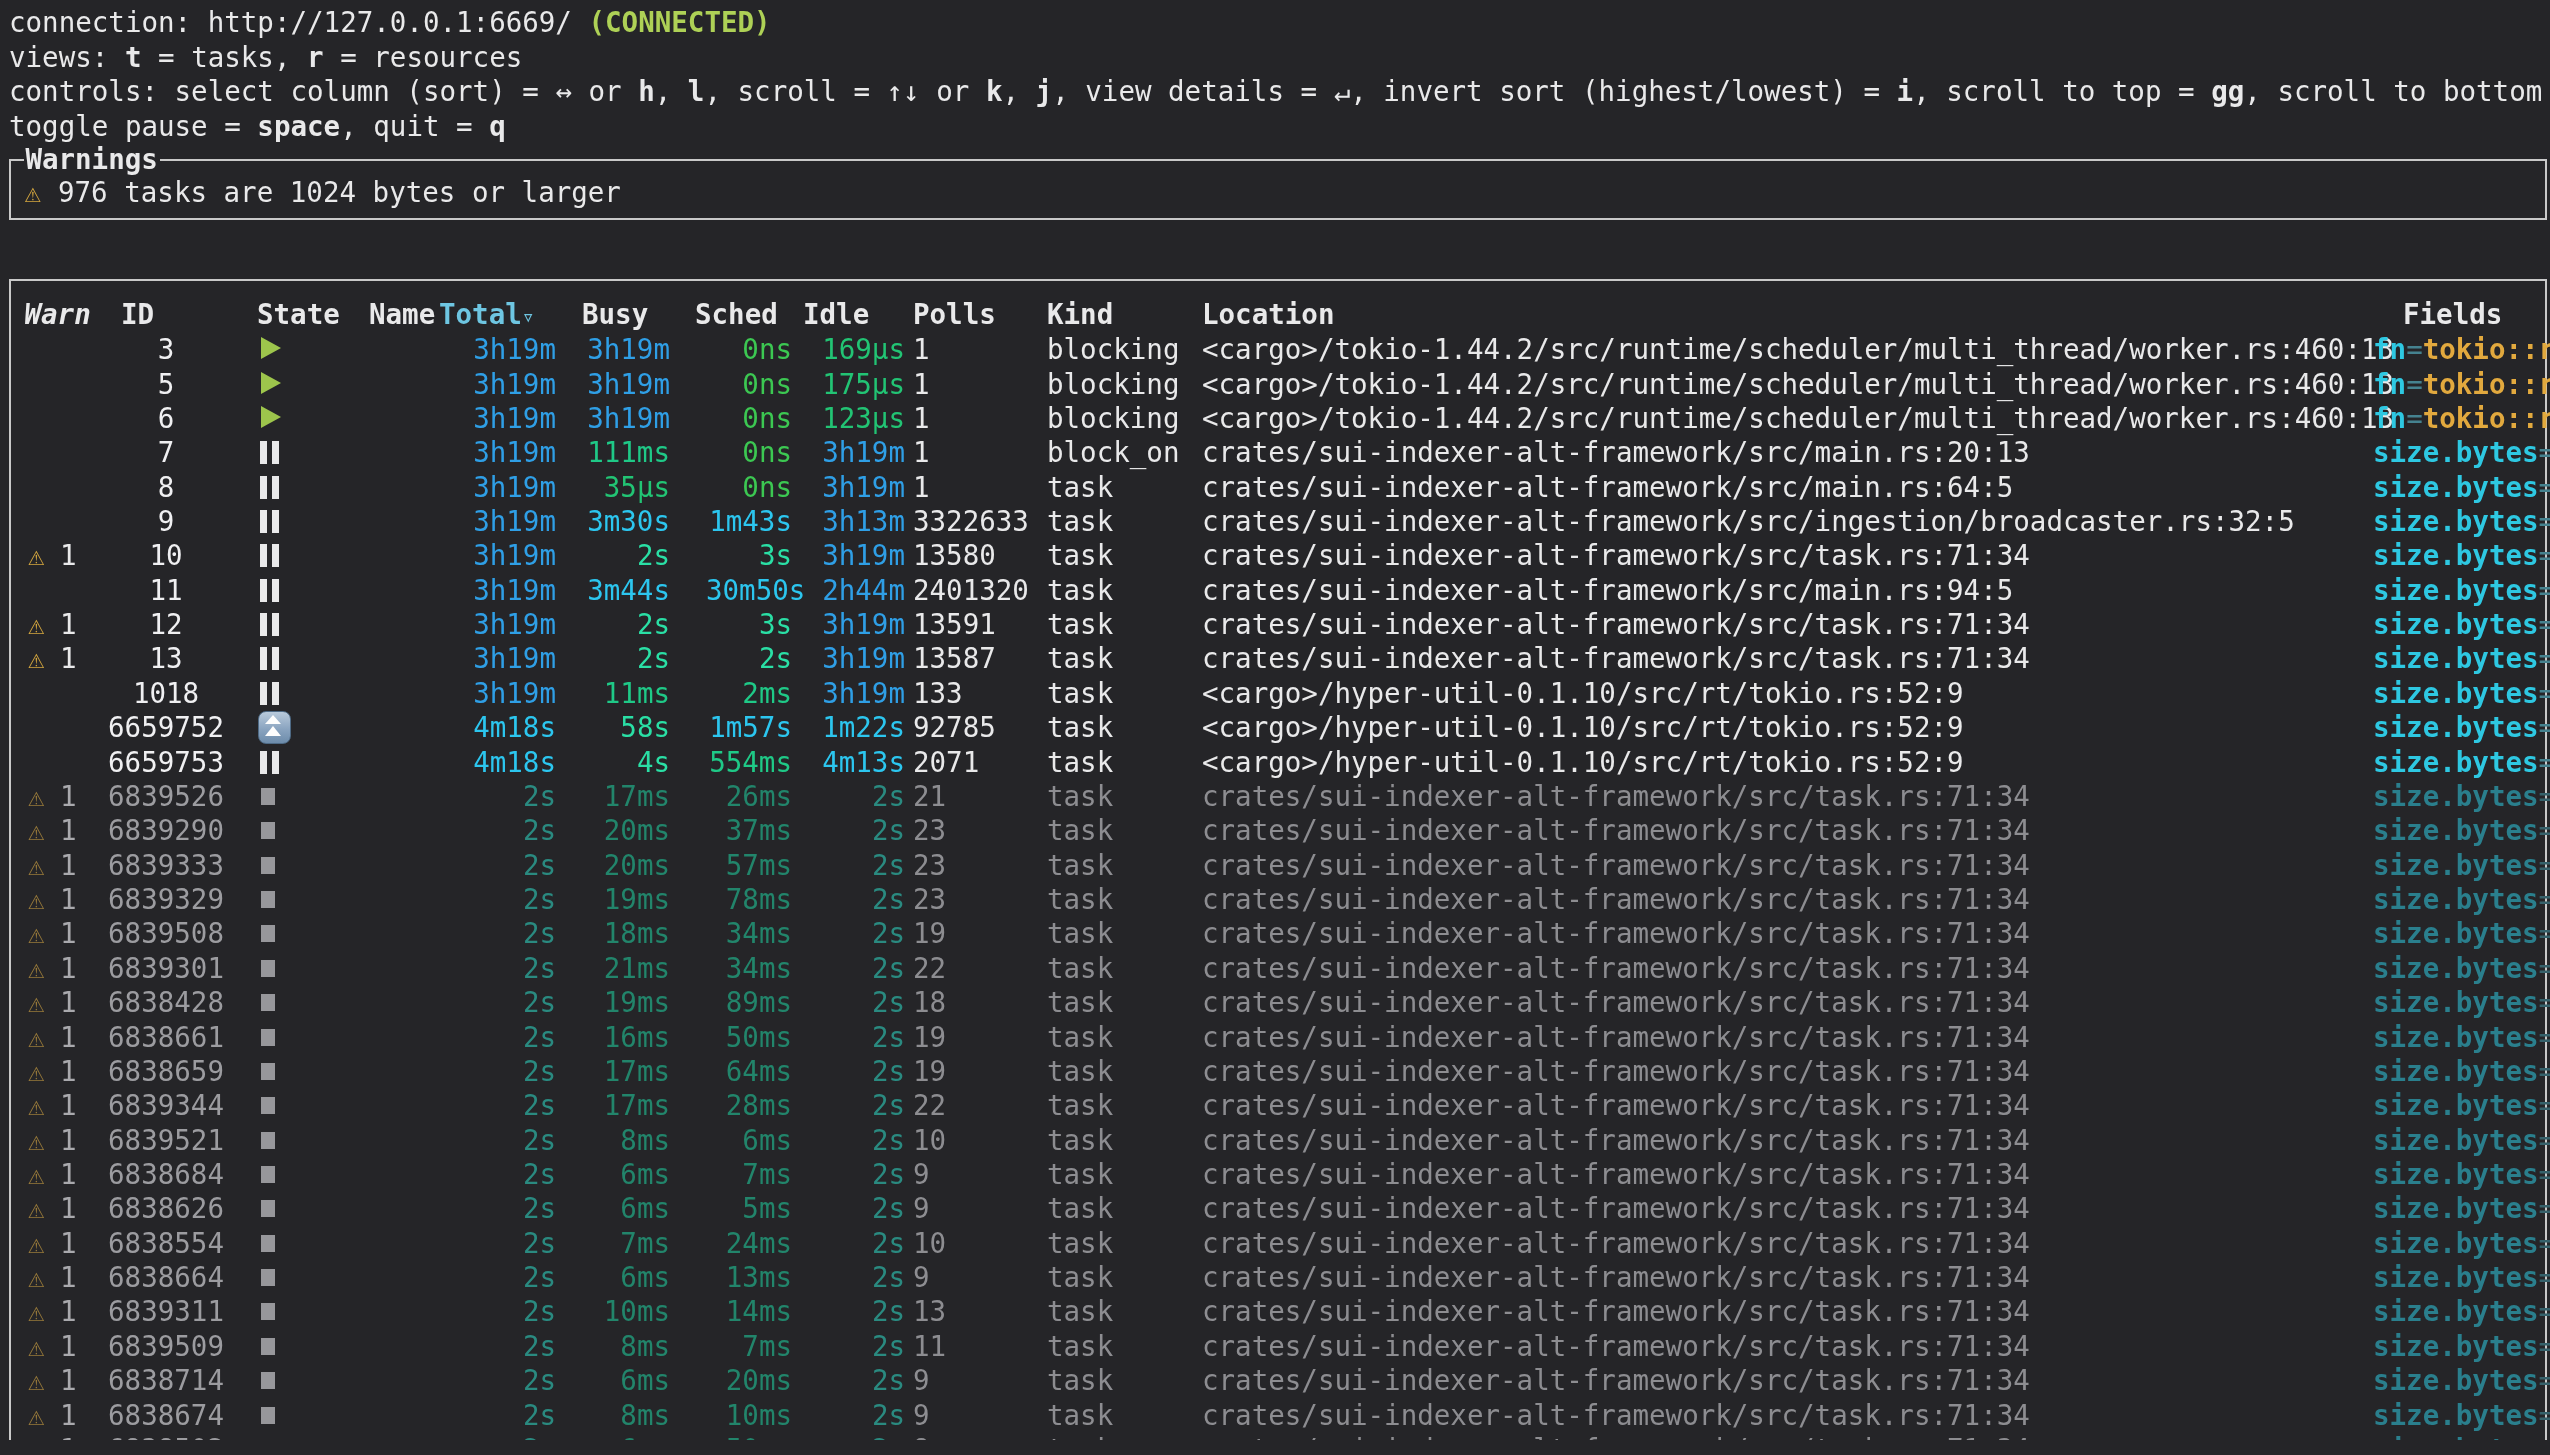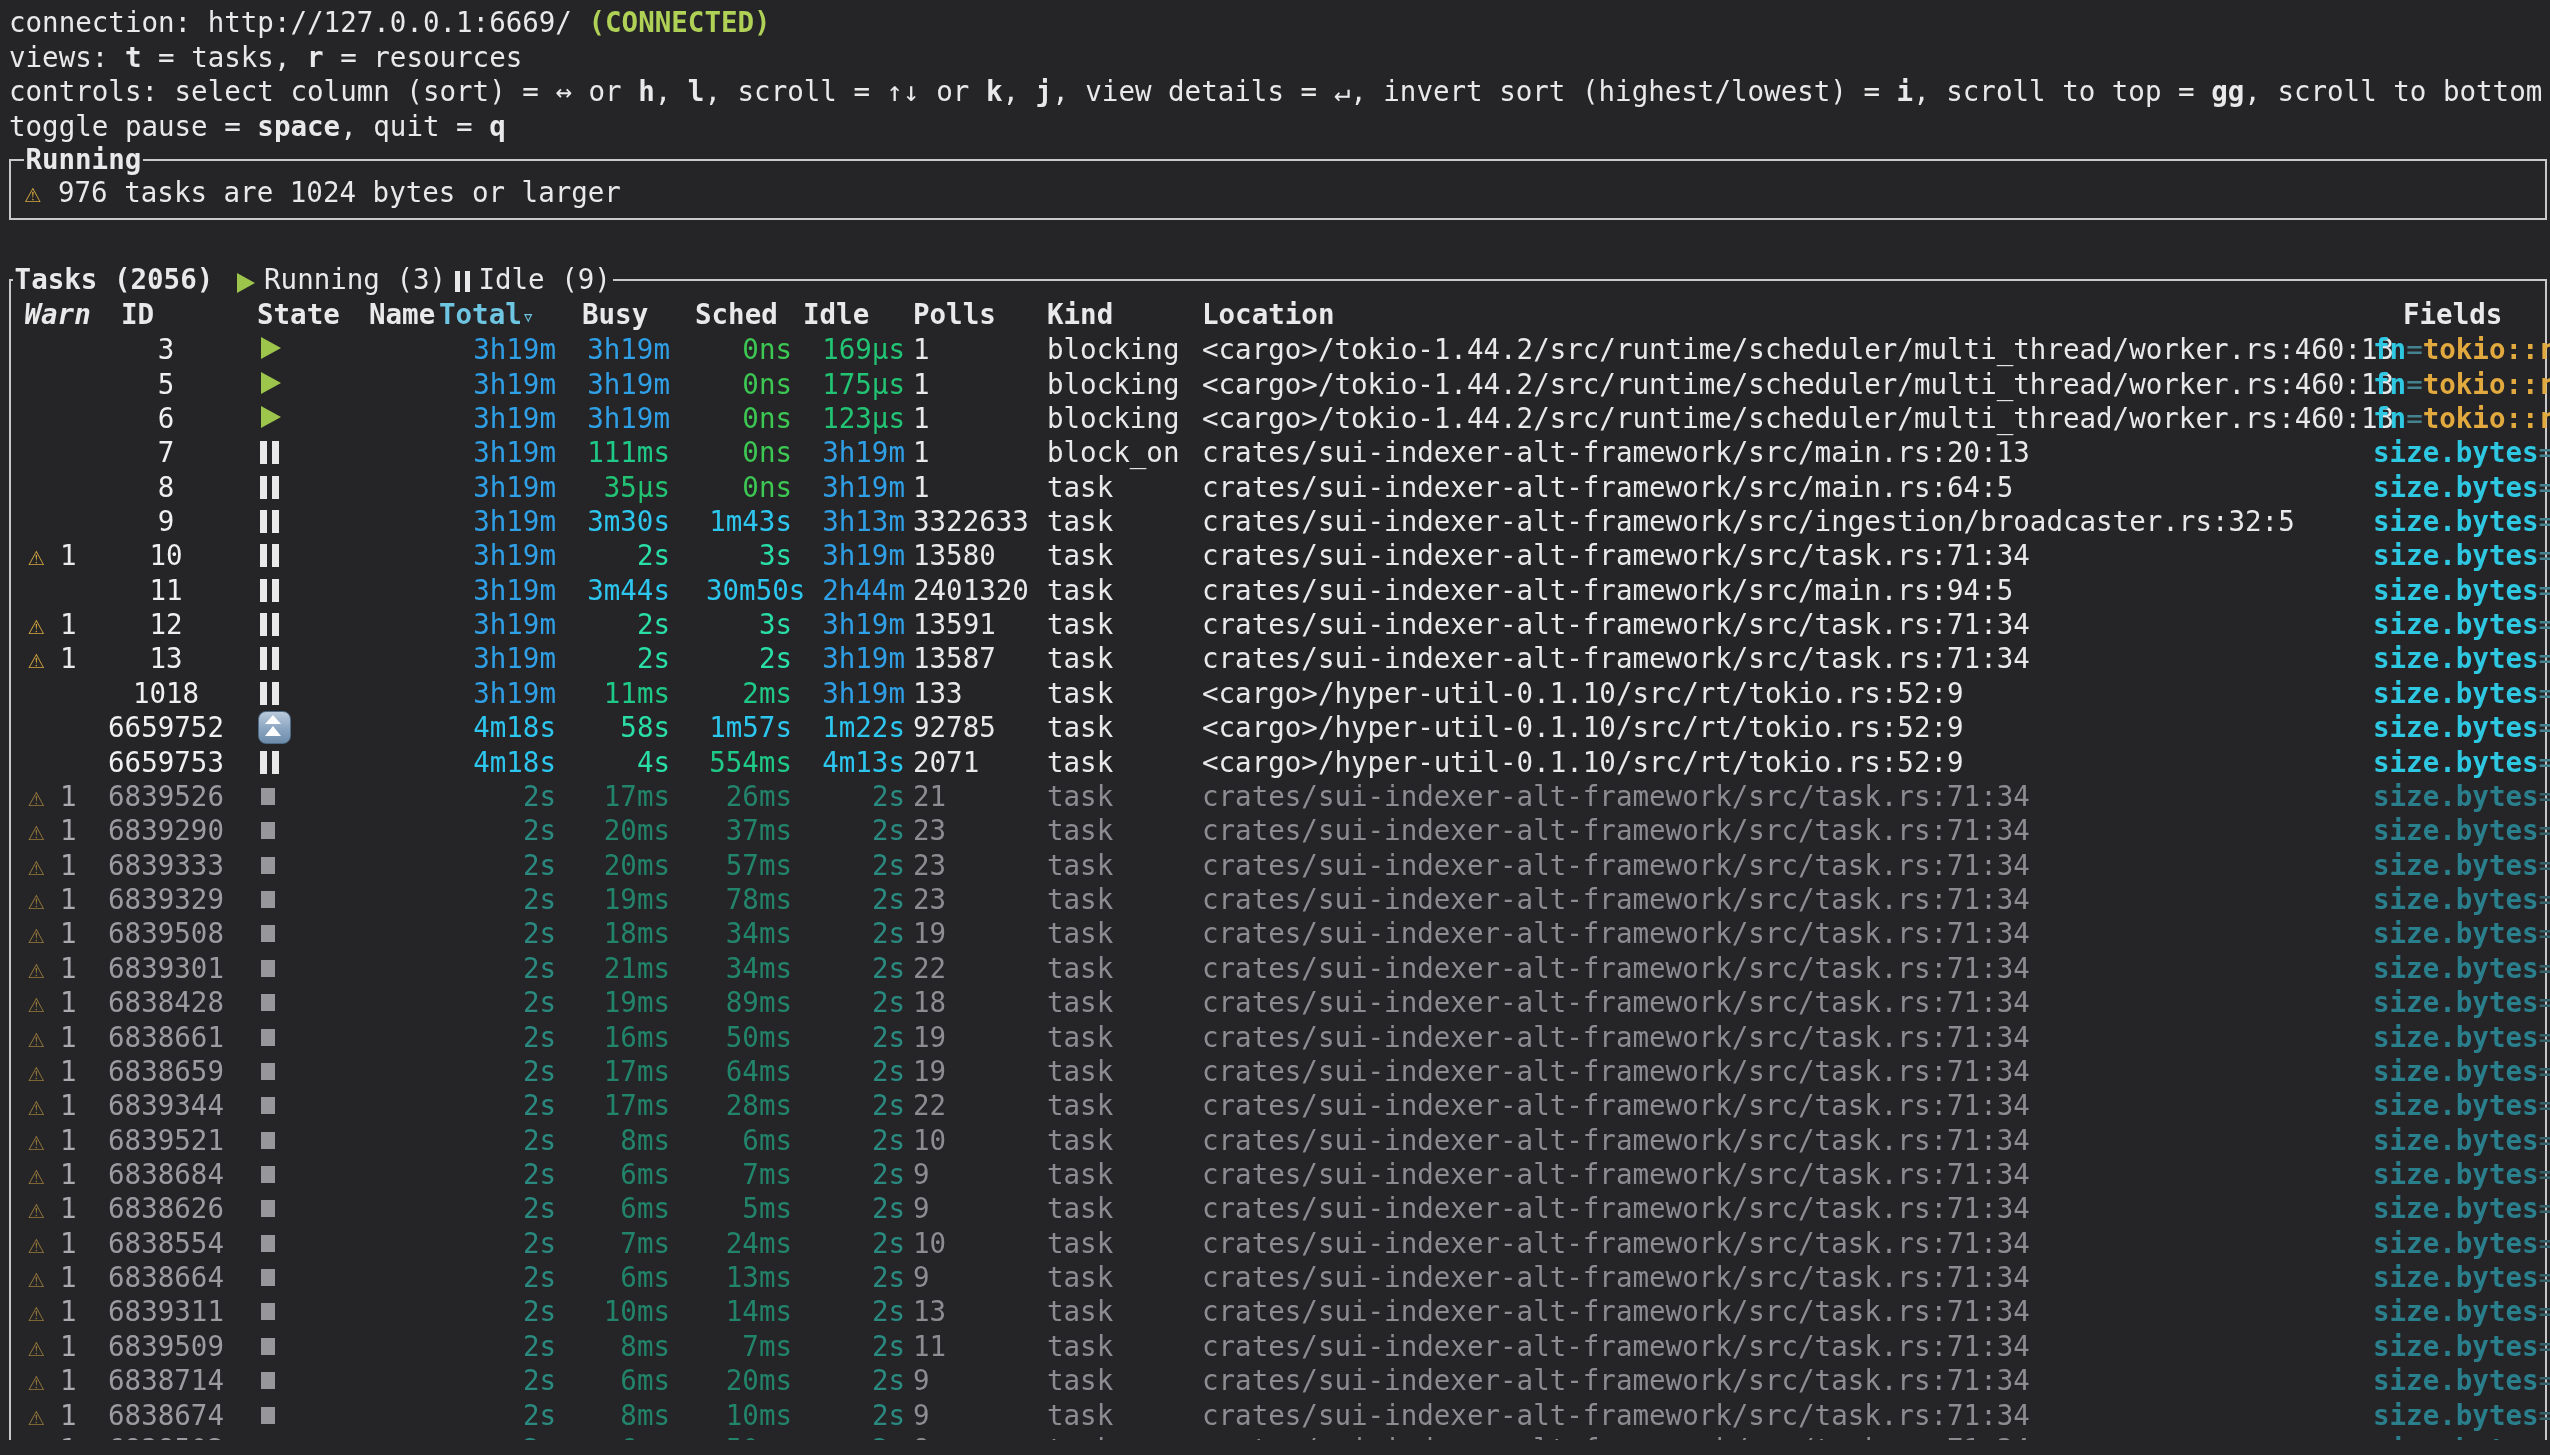--- a/index.html
+++ b/index.html
@@ -83,26 +83,25 @@
   .tab-pause{display:inline-block; width:15.3px; height:20.6px; vertical-align:-2.7px; margin:0 8px 0 9px;
     background:linear-gradient(90deg, var(--fg) 0 36%, transparent 36% 64%, var(--fg) 64% 100%);}
 </style>
 </head>
 <body>
 
 <div id="screen">
   <div id="toplines"><div class="topline" style="top: 5.4px;"><span>connection: http://127.0.0.1:6669/ </span><span class="b" style="color: var(--lime);">(CONNECTED)</span></div><div class="topline" style="top: 40px;"><span>views: </span><span class="b">t</span><span> = tasks, </span><span class="b">r</span><span> = resources</span></div><div class="topline" style="top: 74px;"><span>controls: select column (sort) = </span><span>↔</span><span> or </span><span class="b">h</span><span>, </span><span class="b">l</span><span>, scroll = </span><span>↑↓</span><span> or </span><span class="b">k</span><span>, </span><span class="b">j</span><span>, view details = </span><span>↵</span><span>, invert sort (highest/lowest) = </span><span class="b">i</span><span>, scroll to top = </span><span class="b">gg</span><span>, scroll to bottom = </span></div><div class="topline" style="top: 109px;"><span>toggle pause = </span><span class="b">space</span><span>, quit = </span><span class="b">q</span></div></div>
 
   <div class="box" id="warnings-box">
-    <span class="box-title" id="warnings-title">Running</span>
+    <span class="box-title" id="warnings-title">Warnings</span>
     <div class="warn-line">
       <span class="wicon">⚠</span>
       <span class="wmsg">976 tasks are 1024 bytes or larger</span>
     </div>
   </div>
 
   <div class="box" id="tasks-box">
-    <span class="box-title" id="tasks-title"><span class="b">Tasks (2056)</span><span> </span><span class="tab-play"></span><span>Running (3)</span><span class="tab-pause"></span><span>Idle (9)</span></span>
     <div id="thead"><span class="h h-warn">Warn</span><span class="h h-id">ID</span><span class="h h-state">State</span><span class="h h-name">Name</span><span class="h h-total">Total<span class="sortmark">▿</span></span><span class="h h-busy">Busy</span><span class="h h-sched">Sched</span><span class="h h-idle">Idle</span><span class="h h-polls">Polls</span><span class="h h-kind">Kind</span><span class="h h-location">Location</span><span class="h h-fields">Fields</span></div>
     <div id="tbody"><div class="row" style="top: 51px;"><span class="c-id">3</span><span class="c-state"><i class="st st-running"></i></span><span class="c-total dur-h">3h19m</span><span class="c-busy dur-h">3h19m</span><span class="c-sched dur-ns">0ns</span><span class="c-idle dur-us">169µs</span><span class="c-polls">1</span><span class="c-kind">blocking</span><span class="c-location">&lt;cargo&gt;/tokio-1.44.2/src/runtime/scheduler/multi_thread/worker.rs:460:13</span><span class="c-fields"><span class="fk">fn</span><span class="feq">=</span><span class="fv">tokio::r</span></span></div><div class="row" style="top: 86px;"><span class="c-id">5</span><span class="c-state"><i class="st st-running"></i></span><span class="c-total dur-h">3h19m</span><span class="c-busy dur-h">3h19m</span><span class="c-sched dur-ns">0ns</span><span class="c-idle dur-us">175µs</span><span class="c-polls">1</span><span class="c-kind">blocking</span><span class="c-location">&lt;cargo&gt;/tokio-1.44.2/src/runtime/scheduler/multi_thread/worker.rs:460:13</span><span class="c-fields"><span class="fk">fn</span><span class="feq">=</span><span class="fv">tokio::r</span></span></div><div class="row" style="top: 120px;"><span class="c-id">6</span><span class="c-state"><i class="st st-running"></i></span><span class="c-total dur-h">3h19m</span><span class="c-busy dur-h">3h19m</span><span class="c-sched dur-ns">0ns</span><span class="c-idle dur-us">123µs</span><span class="c-polls">1</span><span class="c-kind">blocking</span><span class="c-location">&lt;cargo&gt;/tokio-1.44.2/src/runtime/scheduler/multi_thread/worker.rs:460:13</span><span class="c-fields"><span class="fk">fn</span><span class="feq">=</span><span class="fv">tokio::r</span></span></div><div class="row" style="top: 154px;"><span class="c-id">7</span><span class="c-state"><i class="st st-idle"></i></span><span class="c-total dur-h">3h19m</span><span class="c-busy dur-ms">111ms</span><span class="c-sched dur-ns">0ns</span><span class="c-idle dur-h">3h19m</span><span class="c-polls">1</span><span class="c-kind">block_on</span><span class="c-location">crates/sui-indexer-alt-framework/src/main.rs:20:13</span><span class="c-fields"><span class="fk">size.bytes</span><span class="feq">=</span></span></div><div class="row" style="top: 189px;"><span class="c-id">8</span><span class="c-state"><i class="st st-idle"></i></span><span class="c-total dur-h">3h19m</span><span class="c-busy dur-us">35µs</span><span class="c-sched dur-ns">0ns</span><span class="c-idle dur-h">3h19m</span><span class="c-polls">1</span><span class="c-kind">task</span><span class="c-location">crates/sui-indexer-alt-framework/src/main.rs:64:5</span><span class="c-fields"><span class="fk">size.bytes</span><span class="feq">=</span></span></div><div class="row" style="top: 223px;"><span class="c-id">9</span><span class="c-state"><i class="st st-idle"></i></span><span class="c-total dur-h">3h19m</span><span class="c-busy dur-m">3m30s</span><span class="c-sched dur-m">1m43s</span><span class="c-idle dur-h">3h13m</span><span class="c-polls">3322633</span><span class="c-kind">task</span><span class="c-location">crates/sui-indexer-alt-framework/src/ingestion/broadcaster.rs:32:5</span><span class="c-fields"><span class="fk">size.bytes</span><span class="feq">=</span></span></div><div class="row" style="top: 257px;"><span class="c-warn-i">⚠</span><span class="c-warn-n">1</span><span class="c-id">10</span><span class="c-state"><i class="st st-idle"></i></span><span class="c-total dur-h">3h19m</span><span class="c-busy dur-s">2s</span><span class="c-sched dur-s">3s</span><span class="c-idle dur-h">3h19m</span><span class="c-polls">13580</span><span class="c-kind">task</span><span class="c-location">crates/sui-indexer-alt-framework/src/task.rs:71:34</span><span class="c-fields"><span class="fk">size.bytes</span><span class="feq">=</span></span></div><div class="row" style="top: 292px;"><span class="c-id">11</span><span class="c-state"><i class="st st-idle"></i></span><span class="c-total dur-h">3h19m</span><span class="c-busy dur-m">3m44s</span><span class="c-sched dur-m">30m50s</span><span class="c-idle dur-h">2h44m</span><span class="c-polls">2401320</span><span class="c-kind">task</span><span class="c-location">crates/sui-indexer-alt-framework/src/main.rs:94:5</span><span class="c-fields"><span class="fk">size.bytes</span><span class="feq">=</span></span></div><div class="row" style="top: 326px;"><span class="c-warn-i">⚠</span><span class="c-warn-n">1</span><span class="c-id">12</span><span class="c-state"><i class="st st-idle"></i></span><span class="c-total dur-h">3h19m</span><span class="c-busy dur-s">2s</span><span class="c-sched dur-s">3s</span><span class="c-idle dur-h">3h19m</span><span class="c-polls">13591</span><span class="c-kind">task</span><span class="c-location">crates/sui-indexer-alt-framework/src/task.rs:71:34</span><span class="c-fields"><span class="fk">size.bytes</span><span class="feq">=</span></span></div><div class="row" style="top: 360px;"><span class="c-warn-i">⚠</span><span class="c-warn-n">1</span><span class="c-id">13</span><span class="c-state"><i class="st st-idle"></i></span><span class="c-total dur-h">3h19m</span><span class="c-busy dur-s">2s</span><span class="c-sched dur-s">2s</span><span class="c-idle dur-h">3h19m</span><span class="c-polls">13587</span><span class="c-kind">task</span><span class="c-location">crates/sui-indexer-alt-framework/src/task.rs:71:34</span><span class="c-fields"><span class="fk">size.bytes</span><span class="feq">=</span></span></div><div class="row" style="top: 395px;"><span class="c-id">1018</span><span class="c-state"><i class="st st-idle"></i></span><span class="c-total dur-h">3h19m</span><span class="c-busy dur-ms">11ms</span><span class="c-sched dur-ms">2ms</span><span class="c-idle dur-h">3h19m</span><span class="c-polls">133</span><span class="c-kind">task</span><span class="c-location">&lt;cargo&gt;/hyper-util-0.1.10/src/rt/tokio.rs:52:9</span><span class="c-fields"><span class="fk">size.bytes</span><span class="feq">=</span></span></div><div class="row" style="top: 429px;"><span class="c-id">6659752</span><span class="c-state"><i class="st st-scheduled"></i></span><span class="c-total dur-m">4m18s</span><span class="c-busy dur-s">58s</span><span class="c-sched dur-m">1m57s</span><span class="c-idle dur-m">1m22s</span><span class="c-polls">92785</span><span class="c-kind">task</span><span class="c-location">&lt;cargo&gt;/hyper-util-0.1.10/src/rt/tokio.rs:52:9</span><span class="c-fields"><span class="fk">size.bytes</span><span class="feq">=</span></span></div><div class="row" style="top: 464px;"><span class="c-id">6659753</span><span class="c-state"><i class="st st-idle"></i></span><span class="c-total dur-m">4m18s</span><span class="c-busy dur-s">4s</span><span class="c-sched dur-ms">554ms</span><span class="c-idle dur-m">4m13s</span><span class="c-polls">2071</span><span class="c-kind">task</span><span class="c-location">&lt;cargo&gt;/hyper-util-0.1.10/src/rt/tokio.rs:52:9</span><span class="c-fields"><span class="fk">size.bytes</span><span class="feq">=</span></span></div><div class="row dim" style="top: 498px;"><span class="c-warn-i">⚠</span><span class="c-warn-n">1</span><span class="c-id">6839526</span><span class="c-state"><i class="st st-completed"></i></span><span class="c-total dur-s">2s</span><span class="c-busy dur-ms">17ms</span><span class="c-sched dur-ms">26ms</span><span class="c-idle dur-s">2s</span><span class="c-polls">21</span><span class="c-kind">task</span><span class="c-location">crates/sui-indexer-alt-framework/src/task.rs:71:34</span><span class="c-fields"><span class="fk">size.bytes</span><span class="feq">=</span></span></div><div class="row dim" style="top: 532px;"><span class="c-warn-i">⚠</span><span class="c-warn-n">1</span><span class="c-id">6839290</span><span class="c-state"><i class="st st-completed"></i></span><span class="c-total dur-s">2s</span><span class="c-busy dur-ms">20ms</span><span class="c-sched dur-ms">37ms</span><span class="c-idle dur-s">2s</span><span class="c-polls">23</span><span class="c-kind">task</span><span class="c-location">crates/sui-indexer-alt-framework/src/task.rs:71:34</span><span class="c-fields"><span class="fk">size.bytes</span><span class="feq">=</span></span></div><div class="row dim" style="top: 567px;"><span class="c-warn-i">⚠</span><span class="c-warn-n">1</span><span class="c-id">6839333</span><span class="c-state"><i class="st st-completed"></i></span><span class="c-total dur-s">2s</span><span class="c-busy dur-ms">20ms</span><span class="c-sched dur-ms">57ms</span><span class="c-idle dur-s">2s</span><span class="c-polls">23</span><span class="c-kind">task</span><span class="c-location">crates/sui-indexer-alt-framework/src/task.rs:71:34</span><span class="c-fields"><span class="fk">size.bytes</span><span class="feq">=</span></span></div><div class="row dim" style="top: 601px;"><span class="c-warn-i">⚠</span><span class="c-warn-n">1</span><span class="c-id">6839329</span><span class="c-state"><i class="st st-completed"></i></span><span class="c-total dur-s">2s</span><span class="c-busy dur-ms">19ms</span><span class="c-sched dur-ms">78ms</span><span class="c-idle dur-s">2s</span><span class="c-polls">23</span><span class="c-kind">task</span><span class="c-location">crates/sui-indexer-alt-framework/src/task.rs:71:34</span><span class="c-fields"><span class="fk">size.bytes</span><span class="feq">=</span></span></div><div class="row dim" style="top: 635px;"><span class="c-warn-i">⚠</span><span class="c-warn-n">1</span><span class="c-id">6839508</span><span class="c-state"><i class="st st-completed"></i></span><span class="c-total dur-s">2s</span><span class="c-busy dur-ms">18ms</span><span class="c-sched dur-ms">34ms</span><span class="c-idle dur-s">2s</span><span class="c-polls">19</span><span class="c-kind">task</span><span class="c-location">crates/sui-indexer-alt-framework/src/task.rs:71:34</span><span class="c-fields"><span class="fk">size.bytes</span><span class="feq">=</span></span></div><div class="row dim" style="top: 670px;"><span class="c-warn-i">⚠</span><span class="c-warn-n">1</span><span class="c-id">6839301</span><span class="c-state"><i class="st st-completed"></i></span><span class="c-total dur-s">2s</span><span class="c-busy dur-ms">21ms</span><span class="c-sched dur-ms">34ms</span><span class="c-idle dur-s">2s</span><span class="c-polls">22</span><span class="c-kind">task</span><span class="c-location">crates/sui-indexer-alt-framework/src/task.rs:71:34</span><span class="c-fields"><span class="fk">size.bytes</span><span class="feq">=</span></span></div><div class="row dim" style="top: 704px;"><span class="c-warn-i">⚠</span><span class="c-warn-n">1</span><span class="c-id">6838428</span><span class="c-state"><i class="st st-completed"></i></span><span class="c-total dur-s">2s</span><span class="c-busy dur-ms">19ms</span><span class="c-sched dur-ms">89ms</span><span class="c-idle dur-s">2s</span><span class="c-polls">18</span><span class="c-kind">task</span><span class="c-location">crates/sui-indexer-alt-framework/src/task.rs:71:34</span><span class="c-fields"><span class="fk">size.bytes</span><span class="feq">=</span></span></div><div class="row dim" style="top: 739px;"><span class="c-warn-i">⚠</span><span class="c-warn-n">1</span><span class="c-id">6838661</span><span class="c-state"><i class="st st-completed"></i></span><span class="c-total dur-s">2s</span><span class="c-busy dur-ms">16ms</span><span class="c-sched dur-ms">50ms</span><span class="c-idle dur-s">2s</span><span class="c-polls">19</span><span class="c-kind">task</span><span class="c-location">crates/sui-indexer-alt-framework/src/task.rs:71:34</span><span class="c-fields"><span class="fk">size.bytes</span><span class="feq">=</span></span></div><div class="row dim" style="top: 773px;"><span class="c-warn-i">⚠</span><span class="c-warn-n">1</span><span class="c-id">6838659</span><span class="c-state"><i class="st st-completed"></i></span><span class="c-total dur-s">2s</span><span class="c-busy dur-ms">17ms</span><span class="c-sched dur-ms">64ms</span><span class="c-idle dur-s">2s</span><span class="c-polls">19</span><span class="c-kind">task</span><span class="c-location">crates/sui-indexer-alt-framework/src/task.rs:71:34</span><span class="c-fields"><span class="fk">size.bytes</span><span class="feq">=</span></span></div><div class="row dim" style="top: 807px;"><span class="c-warn-i">⚠</span><span class="c-warn-n">1</span><span class="c-id">6839344</span><span class="c-state"><i class="st st-completed"></i></span><span class="c-total dur-s">2s</span><span class="c-busy dur-ms">17ms</span><span class="c-sched dur-ms">28ms</span><span class="c-idle dur-s">2s</span><span class="c-polls">22</span><span class="c-kind">task</span><span class="c-location">crates/sui-indexer-alt-framework/src/task.rs:71:34</span><span class="c-fields"><span class="fk">size.bytes</span><span class="feq">=</span></span></div><div class="row dim" style="top: 842px;"><span class="c-warn-i">⚠</span><span class="c-warn-n">1</span><span class="c-id">6839521</span><span class="c-state"><i class="st st-completed"></i></span><span class="c-total dur-s">2s</span><span class="c-busy dur-ms">8ms</span><span class="c-sched dur-ms">6ms</span><span class="c-idle dur-s">2s</span><span class="c-polls">10</span><span class="c-kind">task</span><span class="c-location">crates/sui-indexer-alt-framework/src/task.rs:71:34</span><span class="c-fields"><span class="fk">size.bytes</span><span class="feq">=</span></span></div><div class="row dim" style="top: 876px;"><span class="c-warn-i">⚠</span><span class="c-warn-n">1</span><span class="c-id">6838684</span><span class="c-state"><i class="st st-completed"></i></span><span class="c-total dur-s">2s</span><span class="c-busy dur-ms">6ms</span><span class="c-sched dur-ms">7ms</span><span class="c-idle dur-s">2s</span><span class="c-polls">9</span><span class="c-kind">task</span><span class="c-location">crates/sui-indexer-alt-framework/src/task.rs:71:34</span><span class="c-fields"><span class="fk">size.bytes</span><span class="feq">=</span></span></div><div class="row dim" style="top: 910px;"><span class="c-warn-i">⚠</span><span class="c-warn-n">1</span><span class="c-id">6838626</span><span class="c-state"><i class="st st-completed"></i></span><span class="c-total dur-s">2s</span><span class="c-busy dur-ms">6ms</span><span class="c-sched dur-ms">5ms</span><span class="c-idle dur-s">2s</span><span class="c-polls">9</span><span class="c-kind">task</span><span class="c-location">crates/sui-indexer-alt-framework/src/task.rs:71:34</span><span class="c-fields"><span class="fk">size.bytes</span><span class="feq">=</span></span></div><div class="row dim" style="top: 945px;"><span class="c-warn-i">⚠</span><span class="c-warn-n">1</span><span class="c-id">6838554</span><span class="c-state"><i class="st st-completed"></i></span><span class="c-total dur-s">2s</span><span class="c-busy dur-ms">7ms</span><span class="c-sched dur-ms">24ms</span><span class="c-idle dur-s">2s</span><span class="c-polls">10</span><span class="c-kind">task</span><span class="c-location">crates/sui-indexer-alt-framework/src/task.rs:71:34</span><span class="c-fields"><span class="fk">size.bytes</span><span class="feq">=</span></span></div><div class="row dim" style="top: 979px;"><span class="c-warn-i">⚠</span><span class="c-warn-n">1</span><span class="c-id">6838664</span><span class="c-state"><i class="st st-completed"></i></span><span class="c-total dur-s">2s</span><span class="c-busy dur-ms">6ms</span><span class="c-sched dur-ms">13ms</span><span class="c-idle dur-s">2s</span><span class="c-polls">9</span><span class="c-kind">task</span><span class="c-location">crates/sui-indexer-alt-framework/src/task.rs:71:34</span><span class="c-fields"><span class="fk">size.bytes</span><span class="feq">=</span></span></div><div class="row dim" style="top: 1013px;"><span class="c-warn-i">⚠</span><span class="c-warn-n">1</span><span class="c-id">6839311</span><span class="c-state"><i class="st st-completed"></i></span><span class="c-total dur-s">2s</span><span class="c-busy dur-ms">10ms</span><span class="c-sched dur-ms">14ms</span><span class="c-idle dur-s">2s</span><span class="c-polls">13</span><span class="c-kind">task</span><span class="c-location">crates/sui-indexer-alt-framework/src/task.rs:71:34</span><span class="c-fields"><span class="fk">size.bytes</span><span class="feq">=</span></span></div><div class="row dim" style="top: 1048px;"><span class="c-warn-i">⚠</span><span class="c-warn-n">1</span><span class="c-id">6839509</span><span class="c-state"><i class="st st-completed"></i></span><span class="c-total dur-s">2s</span><span class="c-busy dur-ms">8ms</span><span class="c-sched dur-ms">7ms</span><span class="c-idle dur-s">2s</span><span class="c-polls">11</span><span class="c-kind">task</span><span class="c-location">crates/sui-indexer-alt-framework/src/task.rs:71:34</span><span class="c-fields"><span class="fk">size.bytes</span><span class="feq">=</span></span></div><div class="row dim" style="top: 1082px;"><span class="c-warn-i">⚠</span><span class="c-warn-n">1</span><span class="c-id">6838714</span><span class="c-state"><i class="st st-completed"></i></span><span class="c-total dur-s">2s</span><span class="c-busy dur-ms">6ms</span><span class="c-sched dur-ms">20ms</span><span class="c-idle dur-s">2s</span><span class="c-polls">9</span><span class="c-kind">task</span><span class="c-location">crates/sui-indexer-alt-framework/src/task.rs:71:34</span><span class="c-fields"><span class="fk">size.bytes</span><span class="feq">=</span></span></div><div class="row dim" style="top: 1117px;"><span class="c-warn-i">⚠</span><span class="c-warn-n">1</span><span class="c-id">6838674</span><span class="c-state"><i class="st st-completed"></i></span><span class="c-total dur-s">2s</span><span class="c-busy dur-ms">8ms</span><span class="c-sched dur-ms">10ms</span><span class="c-idle dur-s">2s</span><span class="c-polls">9</span><span class="c-kind">task</span><span class="c-location">crates/sui-indexer-alt-framework/src/task.rs:71:34</span><span class="c-fields"><span class="fk">size.bytes</span><span class="feq">=</span></span></div><div class="row dim" style="top: 1151px;"><span class="c-warn-i">⚠</span><span class="c-warn-n">1</span><span class="c-id">6838502</span><span class="c-state"><i class="st st-completed"></i></span><span class="c-total dur-s">2s</span><span class="c-busy dur-ms">6ms</span><span class="c-sched dur-ms">50ms</span><span class="c-idle dur-s">2s</span><span class="c-polls">8</span><span class="c-kind">task</span><span class="c-location">crates/sui-indexer-alt-framework/src/task.rs:71:34</span><span class="c-fields"><span class="fk">size.bytes</span><span class="feq">=</span></span></div></div>
   </div>
 </div>
 
 
 </body></html>

